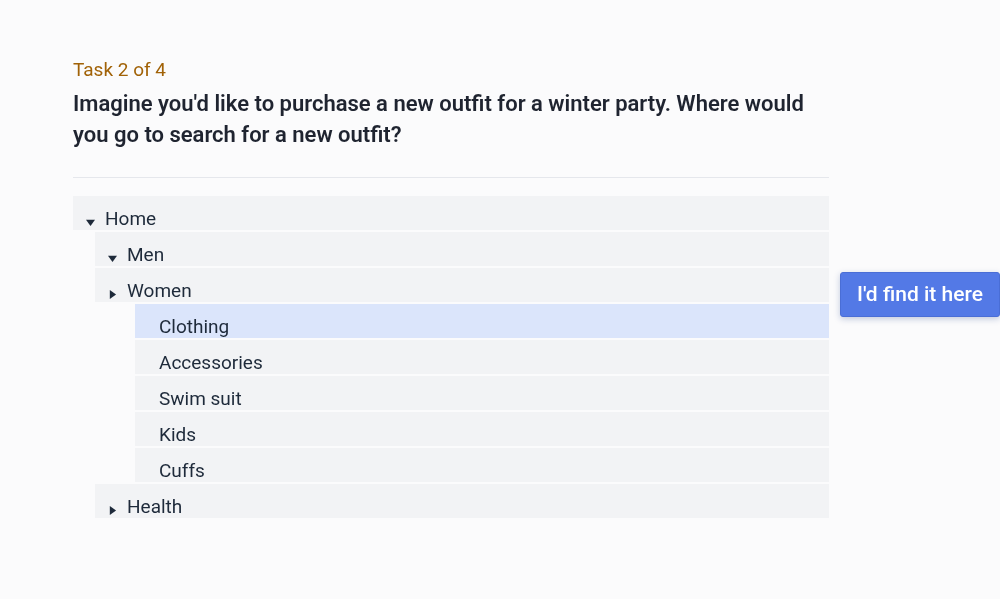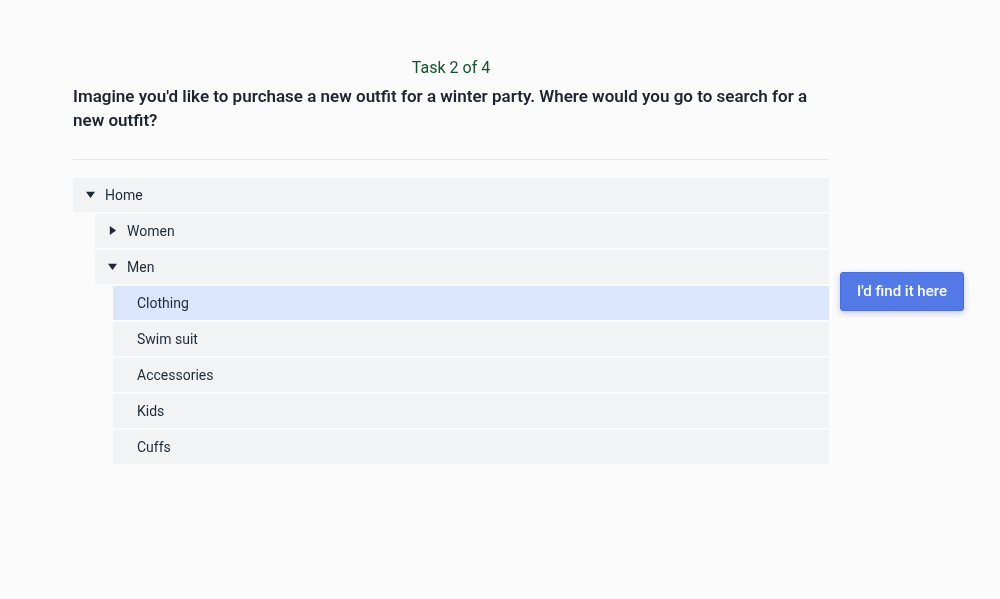--- a/index.html
+++ b/index.html
@@ -15,52 +15,51 @@
     position: relative;
     width: 1000px;
     height: 599px;
     padding: 58px 0 0 0;
   }
   .content {
     width: 756px;
     margin-left: 73px;
   }
   .task-counter {
-    font-size: 16px;
-    color: #14532d;
+    font-size: 19px;
+    color: #a16207;
     margin-bottom: 8px;
-    text-align: center;
   }
   .task-prompt {
-    font-size: 17px;
+    font-size: 22px;
     font-weight: 600;
     line-height: 1.4;
     color: #1f2430;
     margin-bottom: 26px;
   }
   .divider {
     border: none;
     border-top: 1px solid #e5e7ec;
     margin-bottom: 18px;
   }
   .tree { }
   .tree-row {
     display: flex;
-    align-items: center;
+    align-items: flex-end;
     height: 34px;
     background: #f2f3f5;
     margin-bottom: 2px;
-    font-size: 14px;
+    font-size: 19px;
     color: #1e2a3a;
     cursor: pointer;
     user-select: none;
   }
   .tree-row.level-0 { padding-left: 10px; }
   .tree-row.level-1 { margin-left: 22px; padding-left: 10px; }
-  .tree-row.level-2 { margin-left: 40px; padding-left: 24px; }
+  .tree-row.level-2 { margin-left: 62px; padding-left: 24px; }
   .tree-row.selected {
     background: #dbe5fb;
   }
   .caret {
     width: 14px;
     height: 14px;
     display: inline-flex;
     align-items: center;
     justify-content: center;
     margin-right: 8px;
@@ -69,21 +68,21 @@
   .caret svg { display: block; }
   .label {
     white-space: nowrap;
   }
   .callout {
     position: absolute;
     left: 840px;
     top: 272px;
     background: #5379e6;
     color: #ffffff;
-    font-size: 15px;
+    font-size: 21px;
     font-weight: 500;
     padding: 9px 16px 10px;
     border-radius: 3px;
     box-shadow: 0 2px 6px rgba(25, 55, 130, 0.25);
     border: 1px solid #4a6ed6;
     cursor: pointer;
   }
 </style>
 </head>
 <body>
@@ -101,55 +100,63 @@
           <svg width="9" height="9" viewBox="0 0 10 10">
               <polygon points="0,2 10,2 5,9" fill="#1e2a3a"></polygon>
             </svg>
         </span>
         <span class="label">Home</span>
       </div>
 
       <div class="tree-row level-1">
         <span class="caret">
           <svg width="9" height="9" viewBox="0 0 10 10">
-              <polygon points="2,0 9,5 2,10" fill="#1e2a3a"></polygon>
+              <polygon points="0,2 10,2 5,9" fill="#1e2a3a"></polygon>
             </svg>
         </span>
-        <span class="label">Women</span>
+        <span class="label">Men</span>
       </div>
 
       <div class="tree-row level-1">
         <span class="caret">
           <svg width="9" height="9" viewBox="0 0 10 10">
-              <polygon points="0,2 10,2 5,9" fill="#1e2a3a"></polygon>
+              <polygon points="2,0 9,5 2,10" fill="#1e2a3a"></polygon>
             </svg>
         </span>
-        <span class="label">Men</span>
+        <span class="label">Women</span>
       </div>
 
       <div class="tree-row level-2 selected">
         <span class="label">Clothing</span>
       </div>
 
       <div class="tree-row level-2">
-        <span class="label">Swim suit</span>
+        <span class="label">Accessories</span>
       </div>
 
       <div class="tree-row level-2">
-        <span class="label">Accessories</span>
+        <span class="label">Swim suit</span>
       </div>
 
 
       <div class="tree-row level-2">
         <span class="label">Kids</span>
       </div>
 
       <div class="tree-row level-2">
         <span class="label">Cuffs</span>
       </div>
 
 
+      <div class="tree-row level-1">
+        <span class="caret">
+          <svg width="9" height="9" viewBox="0 0 10 10">
+              <polygon points="2,0 9,5 2,10" fill="#1e2a3a"></polygon>
+            </svg>
+        </span>
+        <span class="label">Health</span>
+      </div>
 
     </div>
   </div>
 
   <div class="callout">I'd find it here</div>
 </div>
 
 </body></html>

